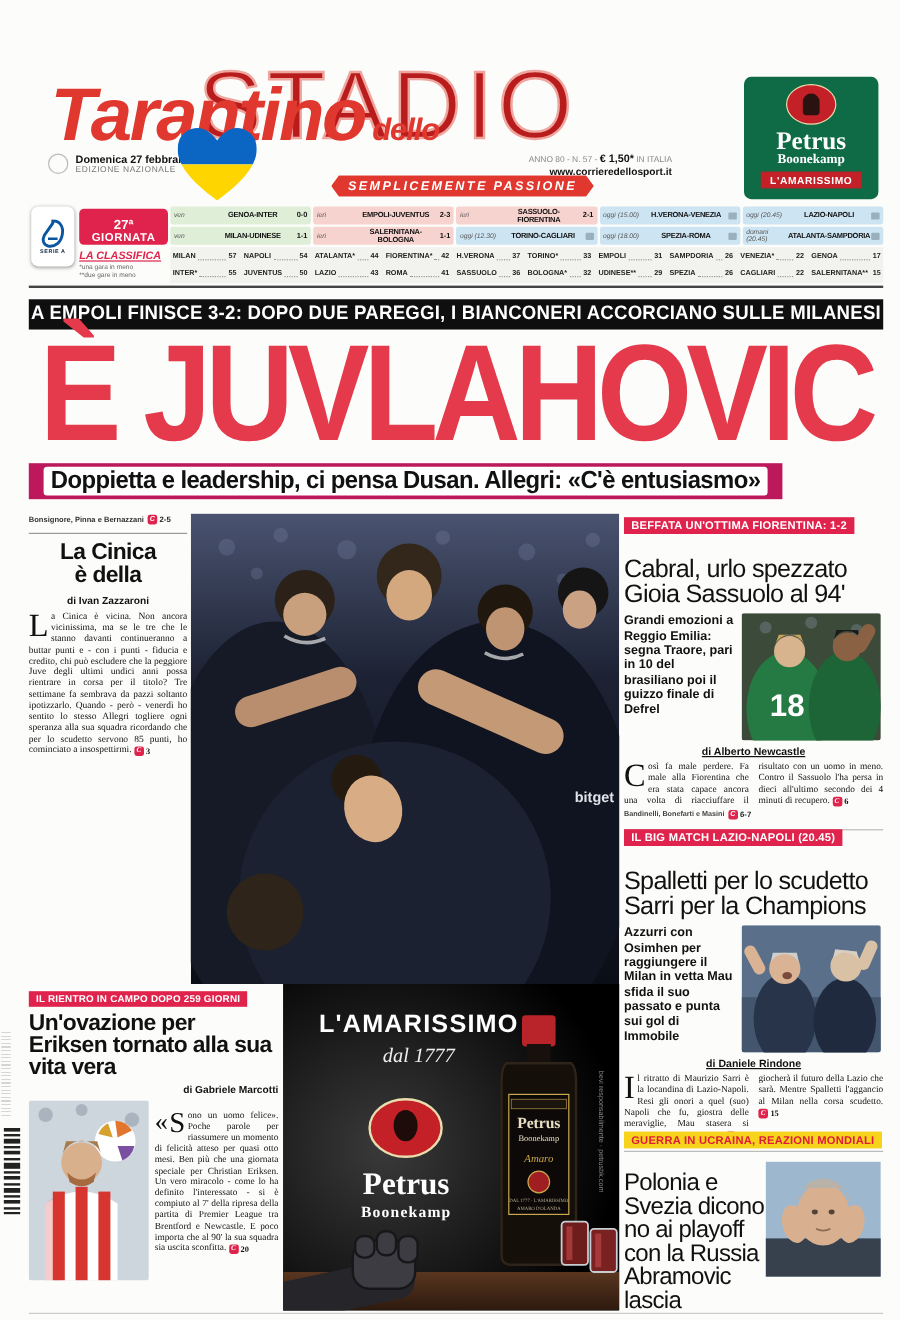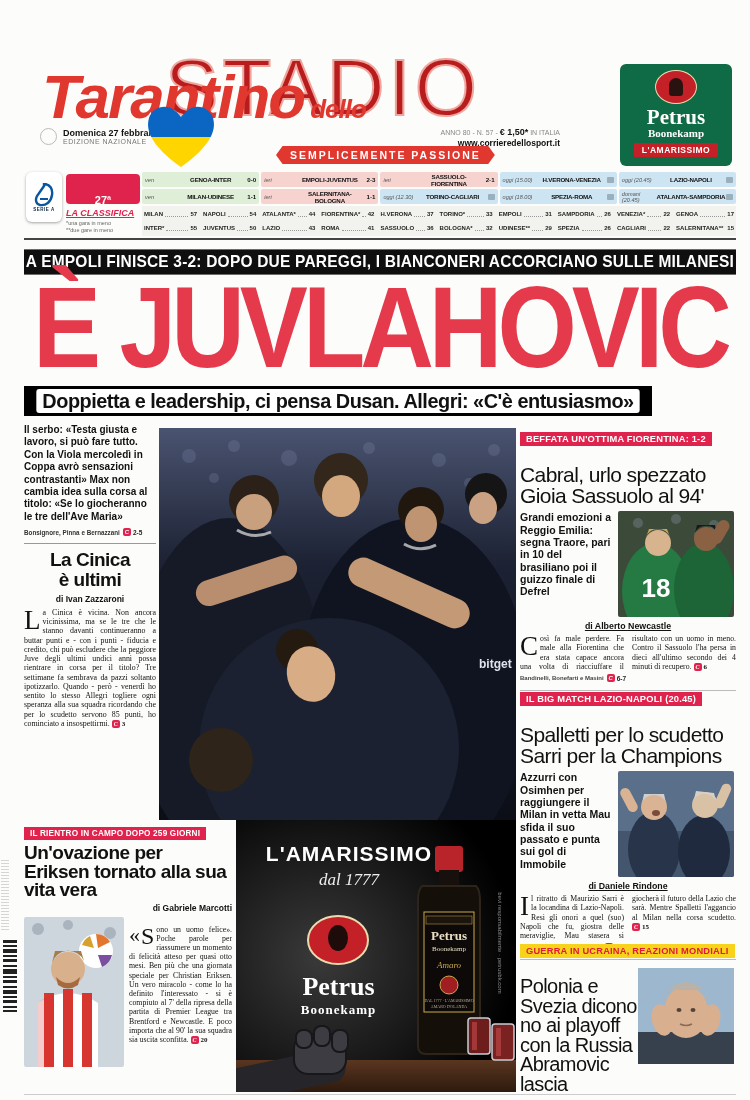--- a/index.html
+++ b/index.html
@@ -12,21 +12,21 @@
   .logo{position:absolute;left:42px;top:66px;z-index:2;display:flex;align-items:baseline;
         font-style:italic;font-weight:bold;color:#e0372e;letter-spacing:-2px;line-height:1;}
   .logo .big{font-size:62px;}
   .logo .small{font-size:26px;margin:0 2px 6px 6px;letter-spacing:-1px;}
   .dateline{position:absolute;left:40px;top:128px;z-index:2;display:flex;align-items:center;gap:6px;}
   .bollino{width:15px;height:15px;border:1.5px solid #bbb;border-radius:50%;}
   .dateline .d1{font-size:9px;font-weight:bold;}
   .dateline .d2{font-size:7px;color:#777;letter-spacing:.5px;}
   .ukr{position:absolute;left:143px;top:101px;z-index:4;}
   .tagline{position:absolute;left:276px;top:146px;z-index:3;background:#e0372e;color:#fff;
-           font-weight:bold;font-size:10.5px;letter-spacing:2px;
+           font-weight:bold;font-style:italic;font-size:10.5px;letter-spacing:2px;
            padding:3px 14px;clip-path:polygon(0 50%,3% 0,97% 0,100% 50%,97% 100%,3% 100%);}
   .issue{position:absolute;left:360px;top:127px;width:200px;text-align:right;z-index:2;}
   .issue .i1{font-size:7px;color:#888;}
   .issue .i1 b{color:#111;font-size:9px;}
   .issue .i2{font-size:8.5px;font-weight:bold;margin-top:1px;}
   .petrus-box{position:absolute;left:620px;top:64px;width:112px;height:102px;background:#0e6b45;
               border-radius:6px;z-index:2;display:flex;flex-direction:column;align-items:center;
               padding-top:6px;box-sizing:border-box;}
   .petrus-oval{width:40px;height:32px;background:#c32127;border-radius:50%;border:1.5px solid #e9dcae;
                display:flex;align-items:center;justify-content:center;}
@@ -36,21 +36,21 @@
   .petrus-badge{margin-top:4px;background:#c32127;color:#fff;font-weight:bold;font-size:8.5px;
                 padding:2px 8px;letter-spacing:.5px;}
   
   .strip{position:absolute;left:24px;top:172px;width:712px;height:66px;border-bottom:2px solid #444;}
   .strip-left{position:absolute;left:0;top:0;width:118px;height:66px;}
   .sa-box{position:absolute;left:2px;top:0;width:36px;height:50px;background:#fff;border-radius:6px;
           box-shadow:0 1px 3px rgba(0,0,0,.35);display:flex;flex-direction:column;align-items:center;justify-content:center;}
   .sa-box .glyph{width:20px;height:24px;}
   .sa-box .sa-t{font-size:4.5px;font-weight:bold;color:#0a2240;letter-spacing:.5px;}
   .round-box{position:absolute;left:42px;top:2px;width:74px;height:30px;background:#e0234c;border-radius:4px;
-             color:#fff;text-align:center;font-weight:bold;line-height:1.1;padding-top:20px;box-sizing:border-box;}
+             color:#fff;text-align:center;font-weight:bold;line-height:1.1;padding-top:8px;box-sizing:border-box;}
   .round-box .r1{font-size:11px;}
   .round-box .r2{font-size:9.5px;letter-spacing:.5px;}
   .classif{position:absolute;left:42px;top:36px;font-size:9px;font-weight:bold;color:#e0234c;
            text-decoration:underline;font-style:italic;}
   .legend{position:absolute;left:42px;top:48px;font-size:5.5px;color:#666;line-height:1.3;}
   .matches{position:absolute;left:118px;top:0;width:594px;display:grid;
            grid-template-rows:15px 15px;grid-auto-flow:column;grid-auto-columns:1fr;gap:2px;}
   .mcell{display:flex;align-items:center;font-size:6.2px;padding:0 3px;border-radius:2px;}
   .mcell .when{font-style:italic;color:#555;width:34px;flex:none;font-size:5.6px;}
   .mcell .teams{font-weight:bold;flex:1;text-align:center;letter-spacing:-.2px;}
@@ -64,21 +64,21 @@
              column-gap:6px;padding:1px 2px;box-sizing:border-box;}
   .scell{display:flex;align-items:center;font-size:6px;font-weight:bold;color:#222;}
   .scell .lead{flex:1;border-bottom:1px dotted #999;margin:0 2px;height:4px;}
   
   .kicker{position:absolute;left:24px;top:250px;width:712px;height:24px;background:#0f0f0f;color:#fff;
           display:flex;align-items:center;justify-content:center;font-weight:bold;font-size:15.5px;
           letter-spacing:.2px;transform:scaleY(1.05);}
   .bigtitle{position:absolute;left:24px;top:268px;width:712px;text-align:center;color:#e43a4c;
             font-weight:bold;font-size:102px;letter-spacing:-5px;line-height:1.05;white-space:nowrap;
             transform:scaleY(1.12);transform-origin:top center;}
-  .subbar{position:absolute;left:24px;top:386px;width:628px;height:30px;background:#000000;
+  .subbar{position:absolute;left:24px;top:386px;width:628px;height:30px;background:#be185d;
           padding:3px;box-sizing:border-box;}
   .subbar .inner{background:#fff;height:100%;border-radius:3px;display:flex;align-items:center;
                  justify-content:center;font-weight:bold;font-size:20.5px;letter-spacing:-.5px;
                  transform:scaleX(.97);white-space:nowrap;}
   
   .leftcol{position:absolute;left:24px;top:424px;width:132px;}
   .leftcol .intro{font-weight:bold;font-size:10px;line-height:1.24;margin:0;}
   .mini-by{font-size:6.3px;font-weight:bold;color:#333;margin-top:5px;display:flex;align-items:center;gap:3px;flex-wrap:wrap;}
   .badge{display:inline-flex;align-items:center;gap:2px;font-weight:bold;font-size:6.5px;color:#222;}
   .badge .c{display:inline-flex;width:8px;height:8px;background:#e0234c;color:#fff;border-radius:2px;
@@ -343,32 +343,31 @@
     </div>
   </div>
 
   <div class="kicker">A EMPOLI FINISCE 3-2: DOPO DUE PAREGGI, I BIANCONERI ACCORCIANO SULLE MILANESI</div>
   <div class="bigtitle">È JUVLAHOVIC</div>
   <div class="subbar">
     <div class="inner">Doppietta e leadership, ci pensa Dusan. Allegri: «C'è entusiasmo»</div>
   </div>
 
   <div class="leftcol">
-    <p class="intro">Il serbo: «Testa giusta e lavoro, si può fare tutto. Con la Viola mercoledì in Coppa avrò sensazioni contrastanti» Max non cambia idea sulla corsa al titolo: «Se lo giocheranno le tre dell'Ave Maria»</p>
     <div class="mini-by">
       <span>Bonsignore, Pinna e Bernazzani</span>
       <span class="badge">
           <span class="c">C</span>
           <span>2-5</span>
         </span>
     </div>
     <hr class="divider">
     <div class="edit-title">
       <div>La Cinica</div>
-        <div>è ultimi</div>
+        <div>è della</div>
     </div>
     <div class="edit-author">di Ivan Zazzaroni</div>
     <p class="serifbody"><span class="dropcap">L</span><span>a Cinica è vicina. Non ancora vicinissima, ma se le tre che le stanno davanti continueranno a buttar punti e - con i punti - fiducia e credito, chi può escludere che la peggiore Juve degli ultimi undici anni possa rientrare in corsa per il titolo? Tre settimane fa sembrava da pazzi soltanto ipotizzarlo. Quando - però - venerdì ho sentito lo stesso Allegri togliere ogni speranza alla sua squadra ricordando che per lo scudetto servono 85 punti, ho cominciato a insospettirmi.</span>
       <span class="endbadge">
           <span class="c">C</span>
           <span>3</span>
         </span>
     </p>
   </div>
 

